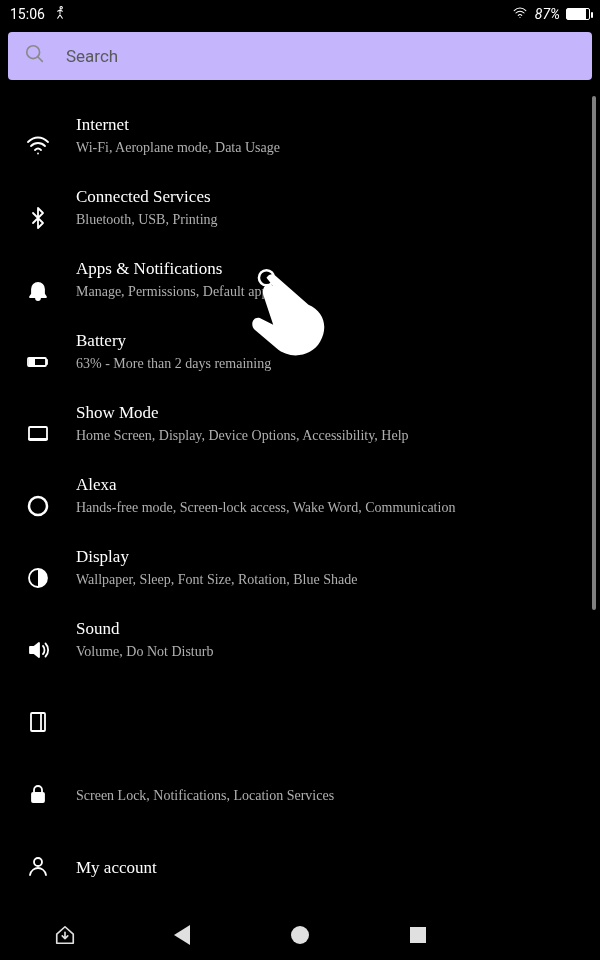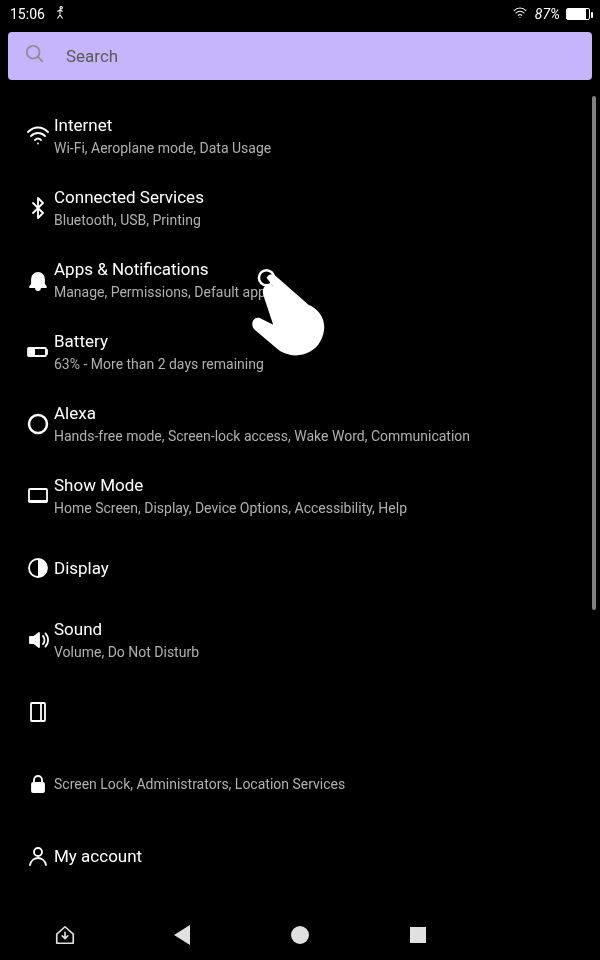--- a/index.html
+++ b/index.html
@@ -53,23 +53,24 @@
     overflow: hidden;
     padding: 10px 16px 0 16px;
   }
   .scrollbar-track {
     position:absolute; right:4px; top:6px; width:4px; height:514px;
     background:#808080; border-radius:2px;
   }
 
   
   .row {
-    display:flex; align-items:center; 
+    display:flex; align-items:flex-end; gap:22px;
     padding: 14px 6px;
     min-height: 72px;
+    font-family: Liberation Serif, serif;
   }
   .row .icon { width: 32px; display:flex; justify-content:center; align-items:center; }
   .row .texts { display:flex; flex-direction:column; gap:4px; }
   .row .title { font-size: 17px; color:#fff; }
   .row .sub   { font-size: 14px; color:#b0b0b0; line-height:1.35; }
 
   
   svg { fill:none; stroke:#fff; stroke-width:1.8; stroke-linecap:round; stroke-linejoin:round; }
 
   
@@ -179,49 +180,50 @@
           </svg>
         </div>
         <div class="texts">
           <div class="title">Battery</div>
           <div class="sub">63% - More than 2 days remaining</div>
         </div>
       </div>
       <div class="row">
         <div class="icon">
           <svg viewBox="0 0 24 24" width="24" height="24">
+            <rect x="3" y="5" width="18" height="13" rx="1"></rect>
+            <path d="M3 17h18"></path>
+          </svg>
+        </div>
+        <div class="texts">
+          <div class="title">Show Mode</div>
+          <div class="sub">Home Screen, Display, Device Options, Accessibility, Help</div>
+        </div>
+      </div>
+      <div class="row">
+        <div class="icon">
+          <svg viewBox="0 0 24 24" width="24" height="24">
             <circle cx="12" cy="12" r="9" stroke-width="2.5"></circle>
           </svg>
         </div>
         <div class="texts">
           <div class="title">Alexa</div>
           <div class="sub">Hands-free mode, Screen-lock access, Wake Word, Communication</div>
         </div>
       </div>
       <div class="row">
         <div class="icon">
           <svg viewBox="0 0 24 24" width="24" height="24">
-            <rect x="3" y="5" width="18" height="13" rx="1"></rect>
-            <path d="M3 17h18"></path>
-          </svg>
-        </div>
-        <div class="texts">
-          <div class="title">Show Mode</div>
-          <div class="sub">Home Screen, Display, Device Options, Accessibility, Help</div>
-        </div>
-      </div>
-      <div class="row">
-        <div class="icon">
-          <svg viewBox="0 0 24 24" width="24" height="24">
             <circle cx="12" cy="12" r="9"></circle>
             <path d="M12 3a9 9 0 0 1 0 18z" fill="#fff" stroke="none"></path>
           </svg>
         </div>
         <div class="texts">
           <div class="title">Display</div>
+          <div class="sub">Wallpaper, Sleep, Font Size, Rotation, Blue Shade</div>
         </div>
       </div>
       <div class="row">
         <div class="icon">
           <svg viewBox="0 0 24 24" width="24" height="24">
             <path d="M4 9h4l5-4v14l-5-4H4z" fill="#fff" stroke="#fff"></path>
             <path d="M17 8c2 2 2 6 0 8M19.5 5.5c3.5 3.5 3.5 9.5 0 13"></path>
           </svg>
         </div>
         <div class="texts">
@@ -238,21 +240,21 @@
         </div>
       </div>
       <div class="row">
         <div class="icon">
           <svg viewBox="0 0 24 24" width="24" height="24">
             <rect x="6" y="11" width="12" height="9" rx="1" fill="#fff" stroke="#fff"></rect>
             <path d="M8 11V8a4 4 0 1 1 8 0v3"></path>
           </svg>
         </div>
         <div class="texts">
-          <div class="sub">Screen Lock, Administrators, Location Services</div>
+          <div class="sub">Screen Lock, Notifications, Location Services</div>
         </div>
       </div>
       <div class="row">
         <div class="icon">
           <svg viewBox="0 0 24 24" width="24" height="24">
             <circle cx="12" cy="8" r="4"></circle>
             <path d="M4 21c1-5 5-7 8-7s7 2 8 7"></path>
           </svg>
         </div>
         <div class="texts">

